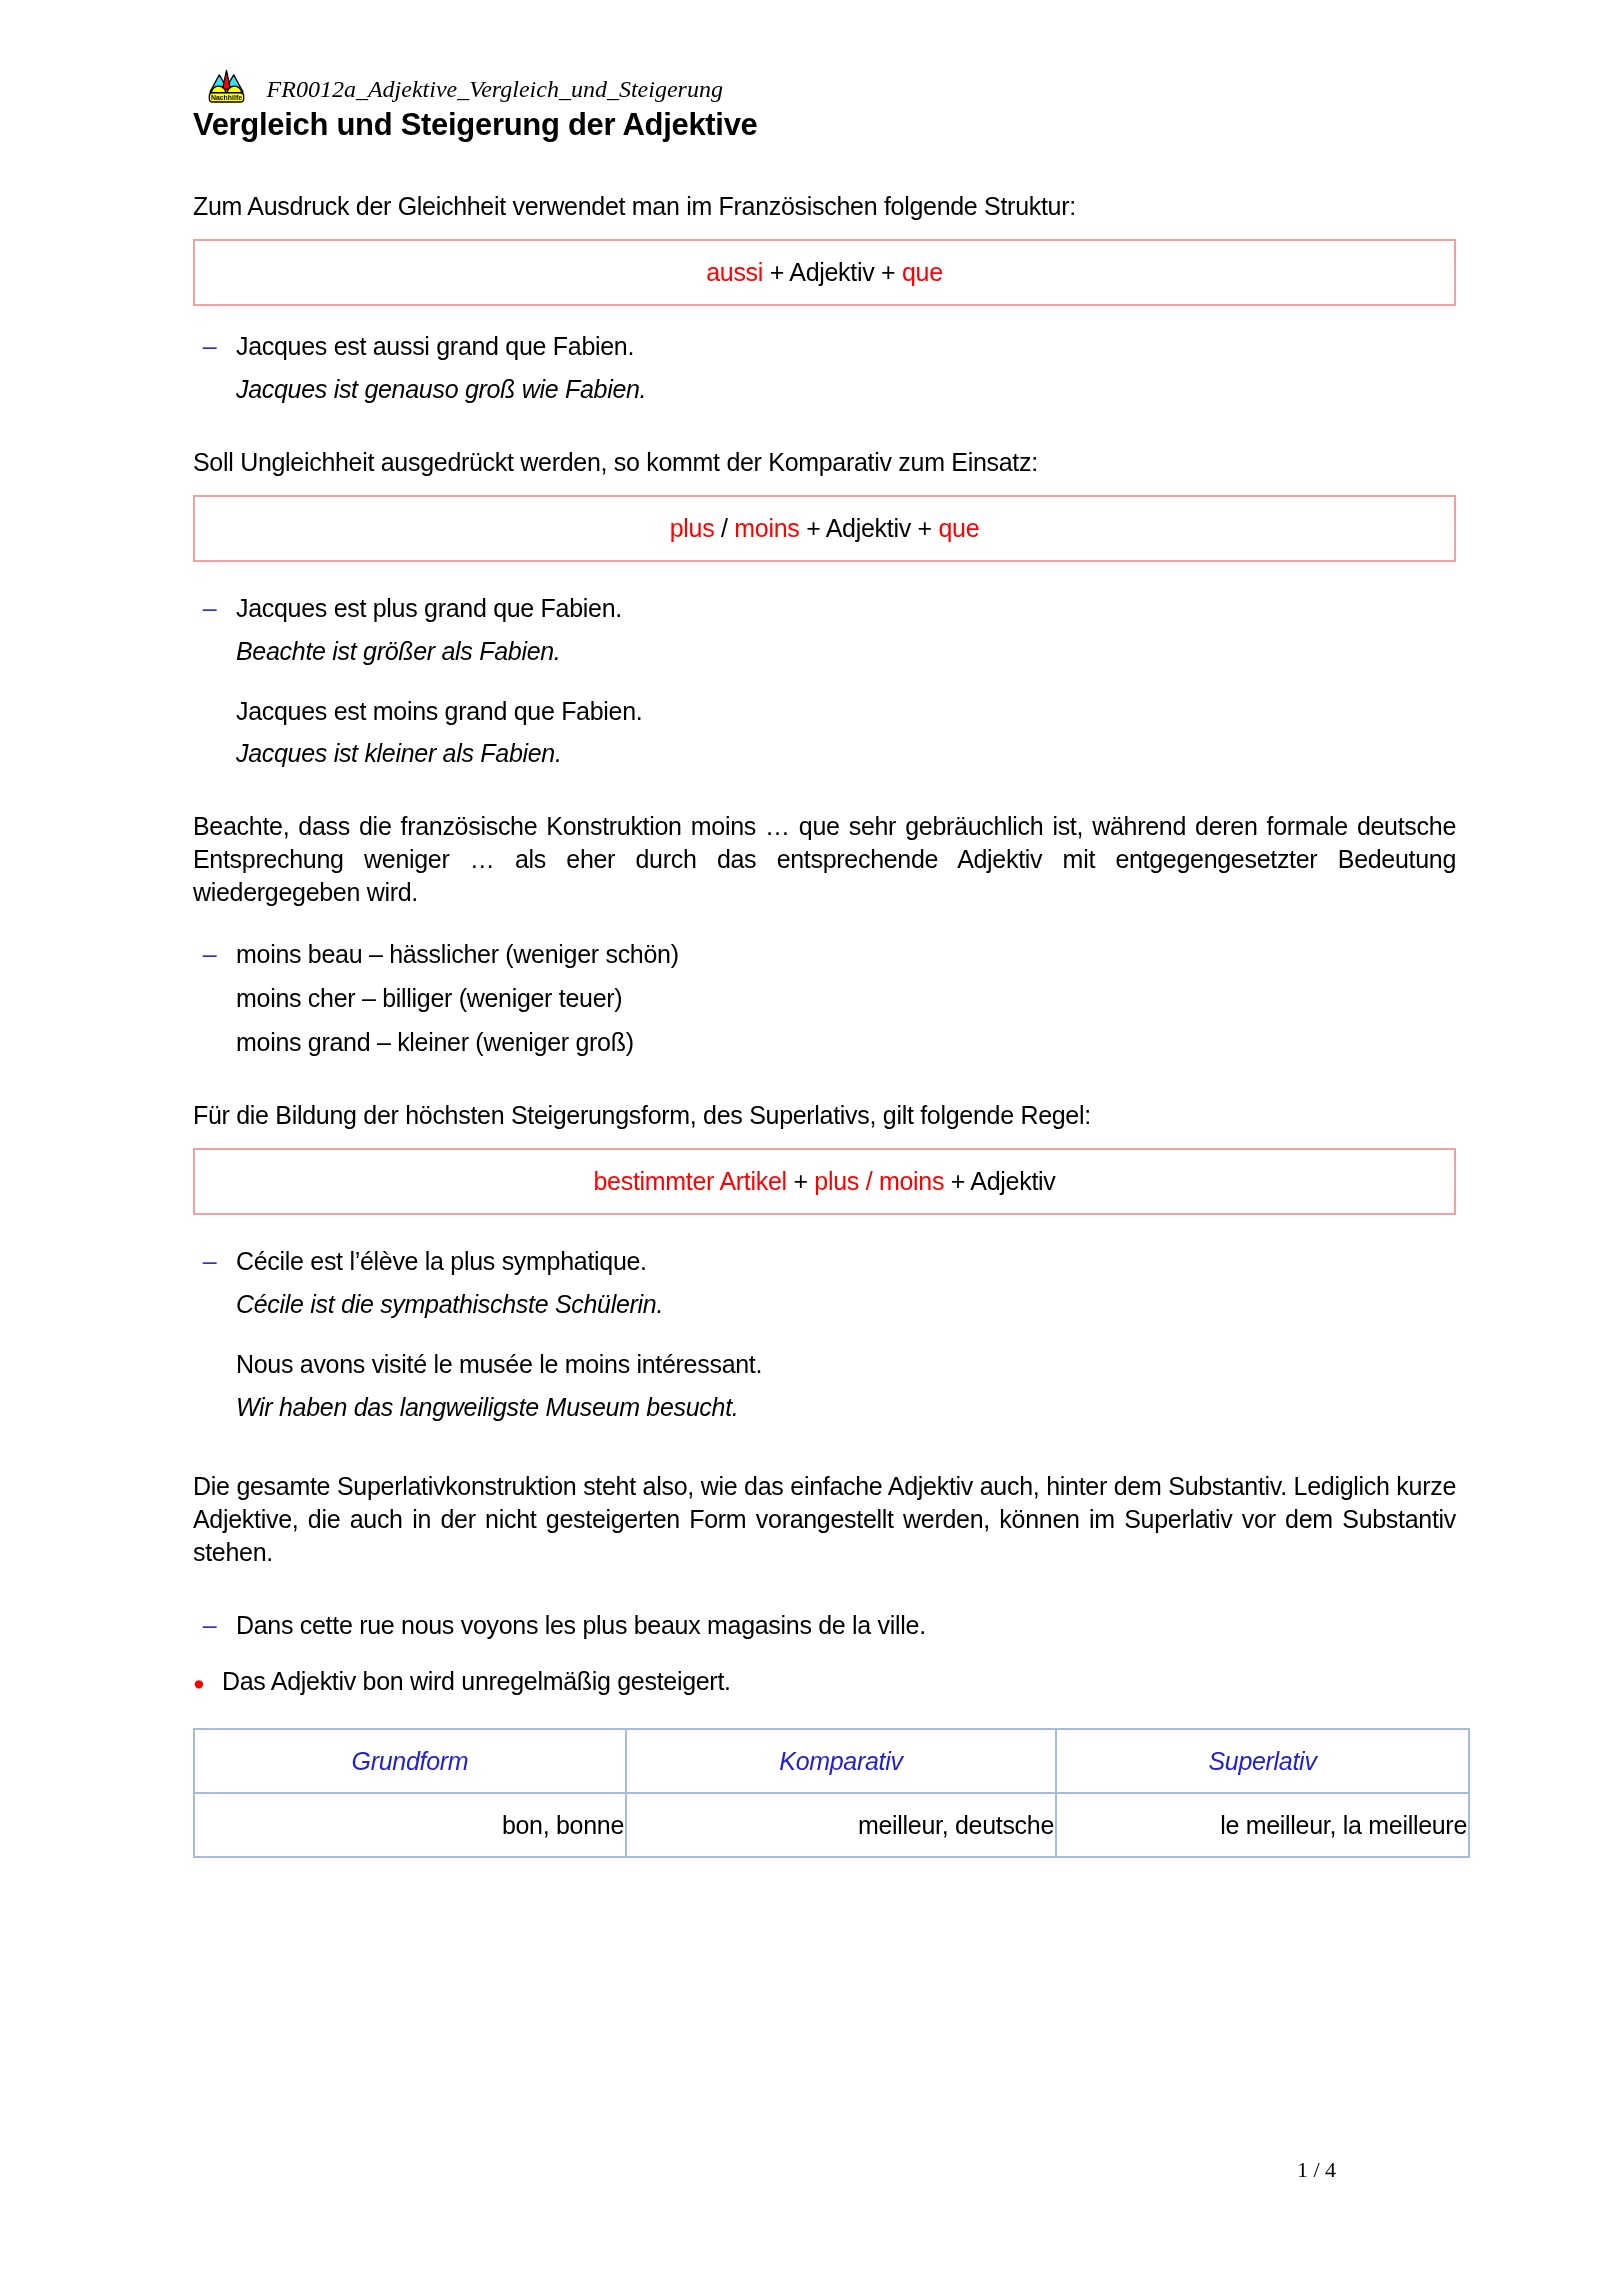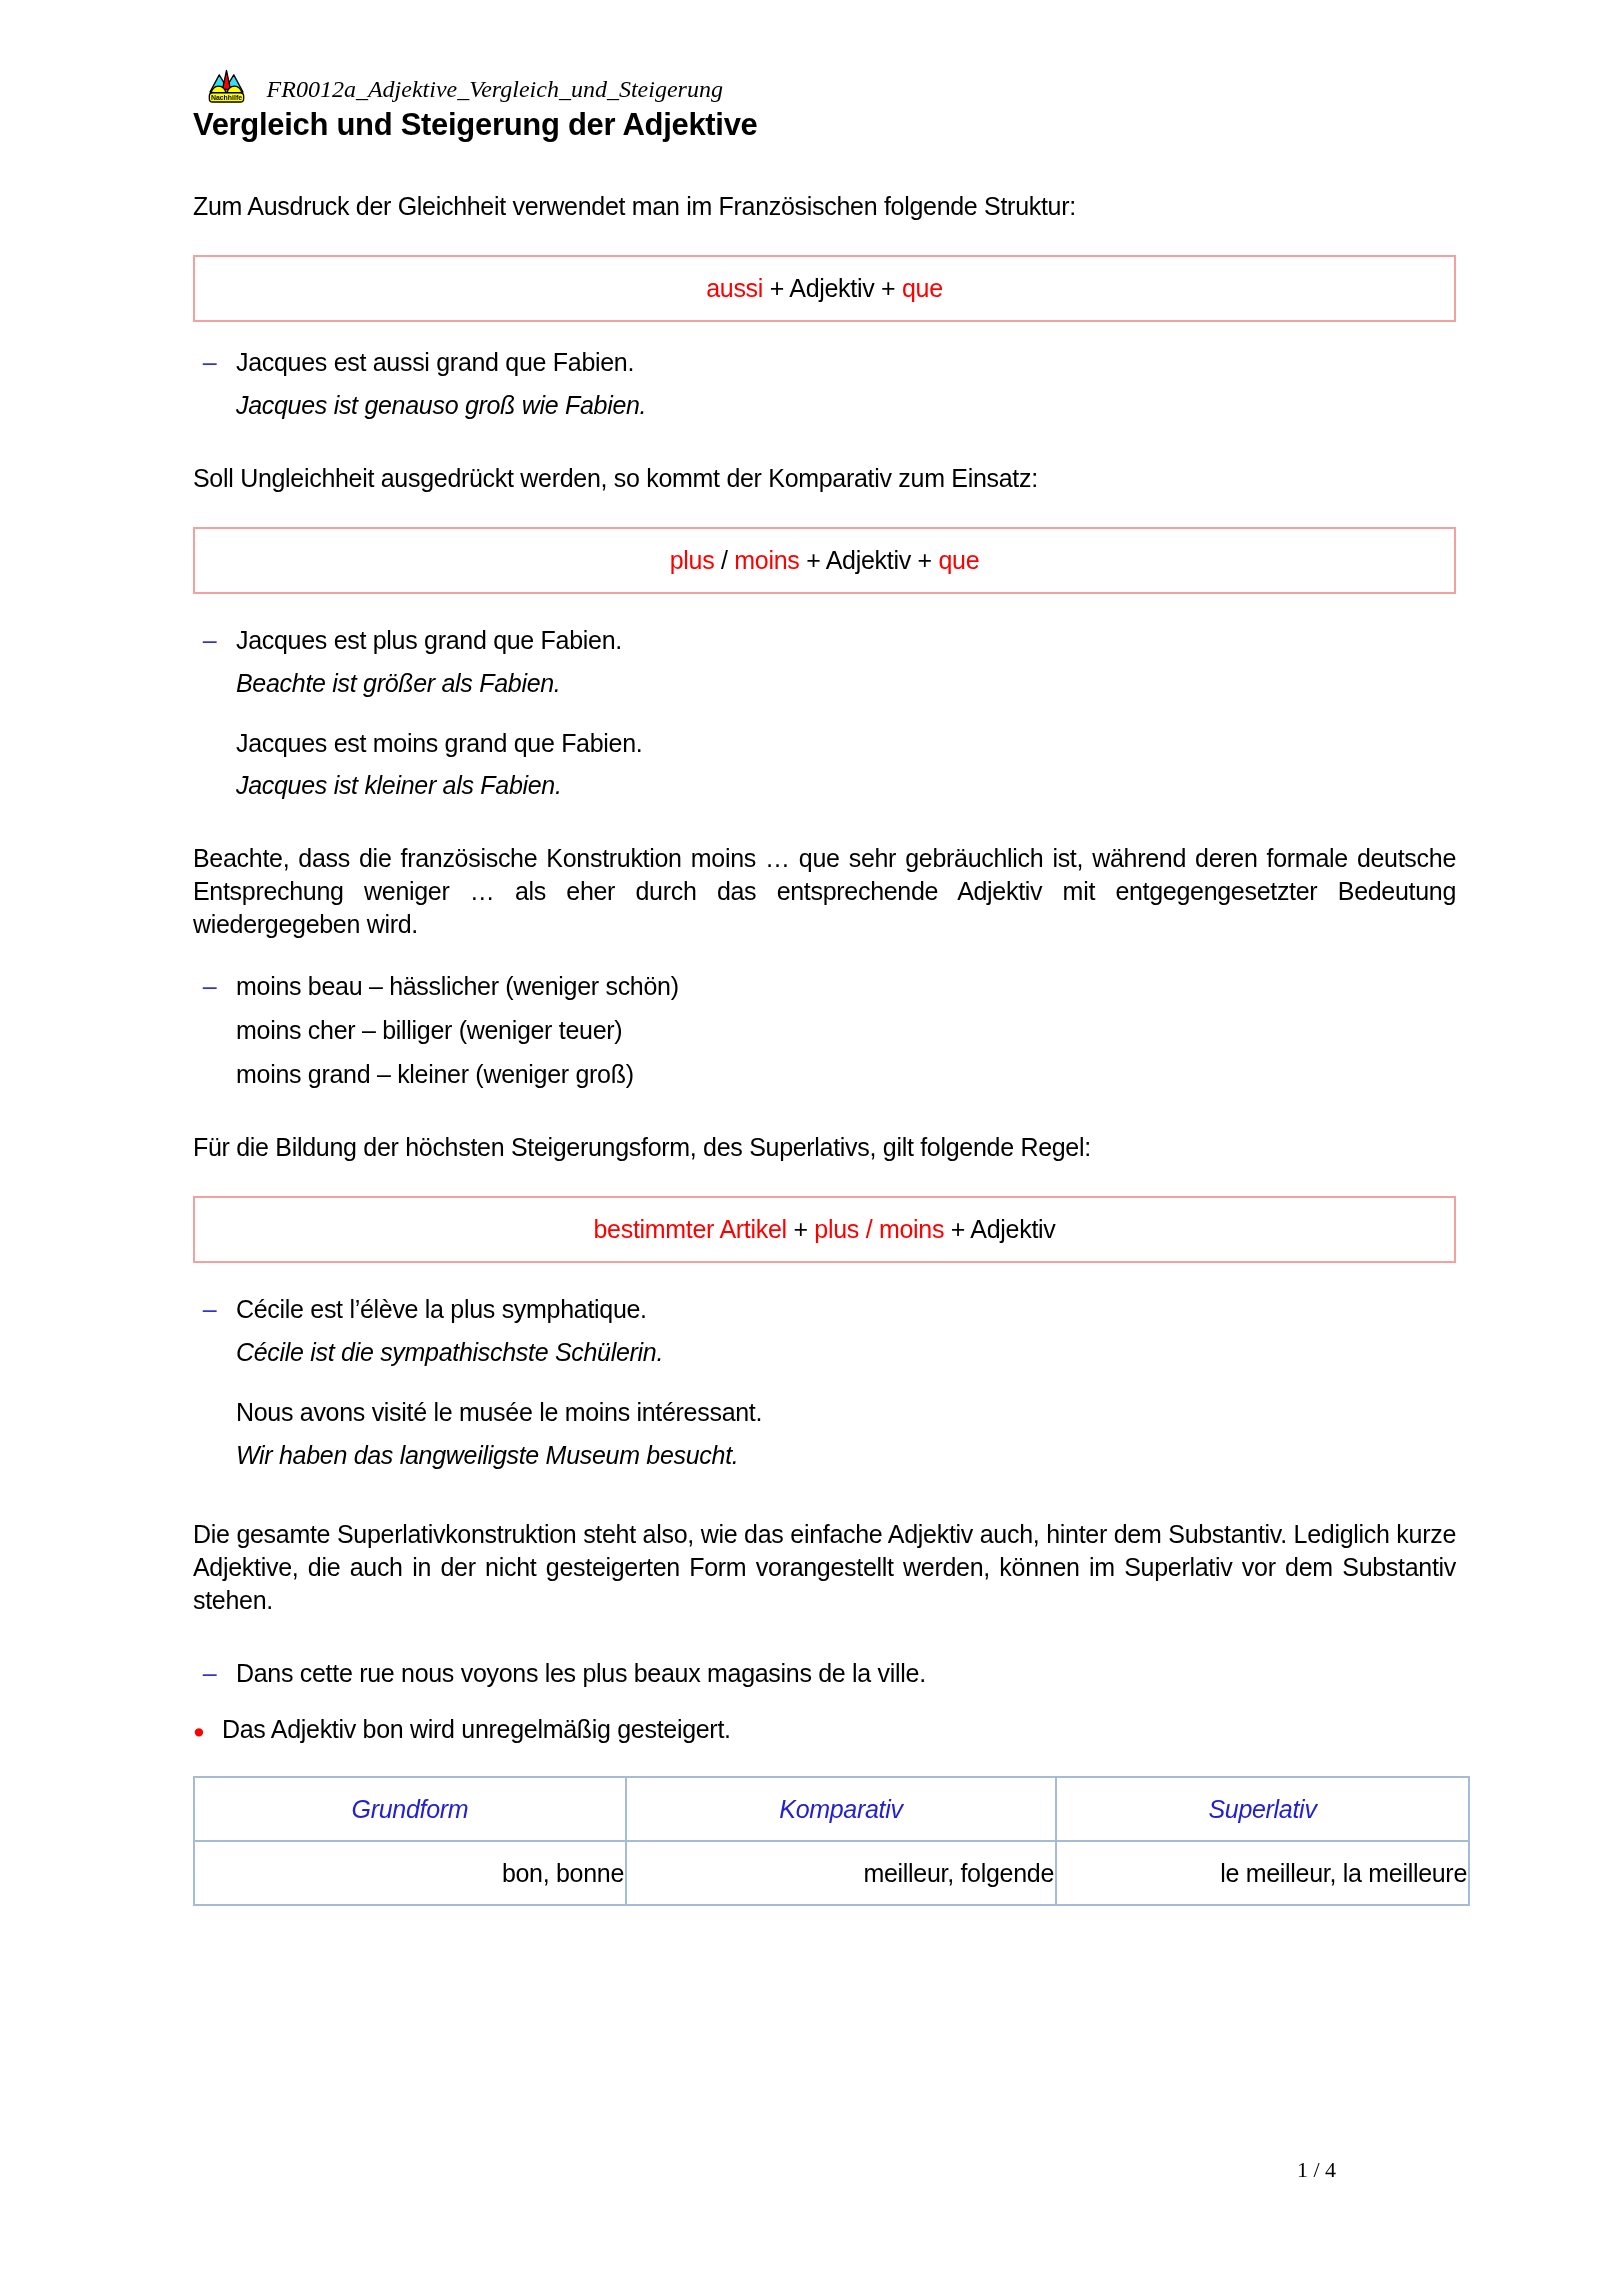--- a/index.html
+++ b/index.html
@@ -34,21 +34,21 @@
     line-height: 1;
   }
   .body-text {
     margin: 0; font-size: 25px; line-height: 33px; letter-spacing: -0.3px;
   }
   .just { text-align: justify; }
   .mt-p1  { margin-top: 50px; }
 
   
   .rule-box {
-    margin-top: 32px;
+    margin-top: 16px;
     height: 63px;
     border: 2px solid #f2a1a1;
     display: flex; align-items: center; justify-content: center;
     font-size: 25px; letter-spacing: -0.3px;
     white-space: pre;
   }
   .red { color: #ff0000; }
 
   
   .example-block { margin-top: 29px; }
@@ -194,21 +194,21 @@
 
     <table class="bon-table">
       <tbody>
         <tr>
           <td class="th-cell c1">Grundform</td>
           <td class="th-cell c2">Komparativ</td>
           <td class="th-cell c3">Superlativ</td>
         </tr>
         <tr>
           <td class="data-cell c1">bon, bonne</td>
-          <td class="data-cell c2">meilleur, folgende</td>
+          <td class="data-cell c2">meilleur, deutsche</td>
           <td class="data-cell c3">le meilleur, la meilleure</td>
         </tr>
       </tbody>
     </table>
 
   </main>
 
   <footer class="page-footer">
     <span>1 / 4</span>
   </footer>

